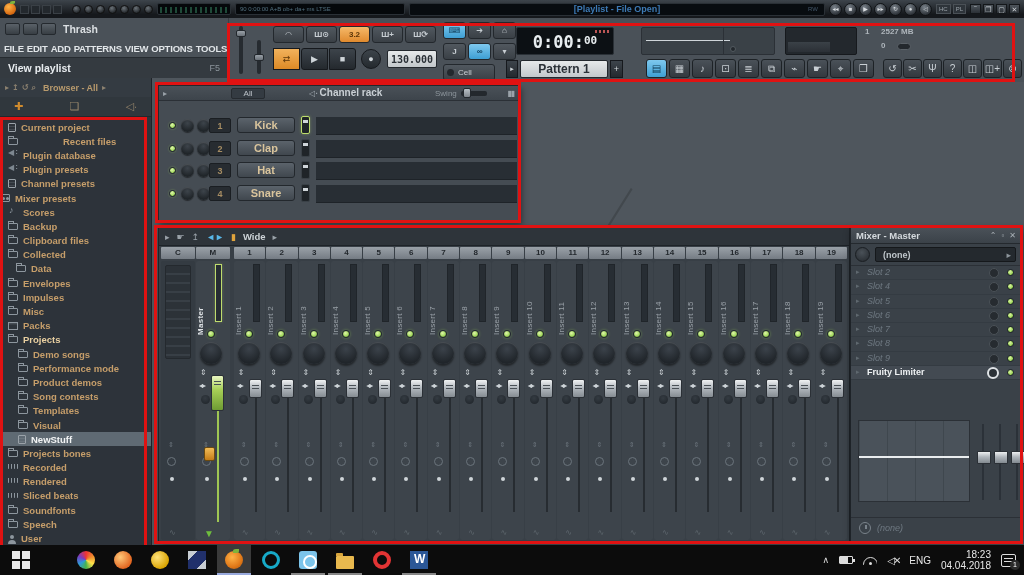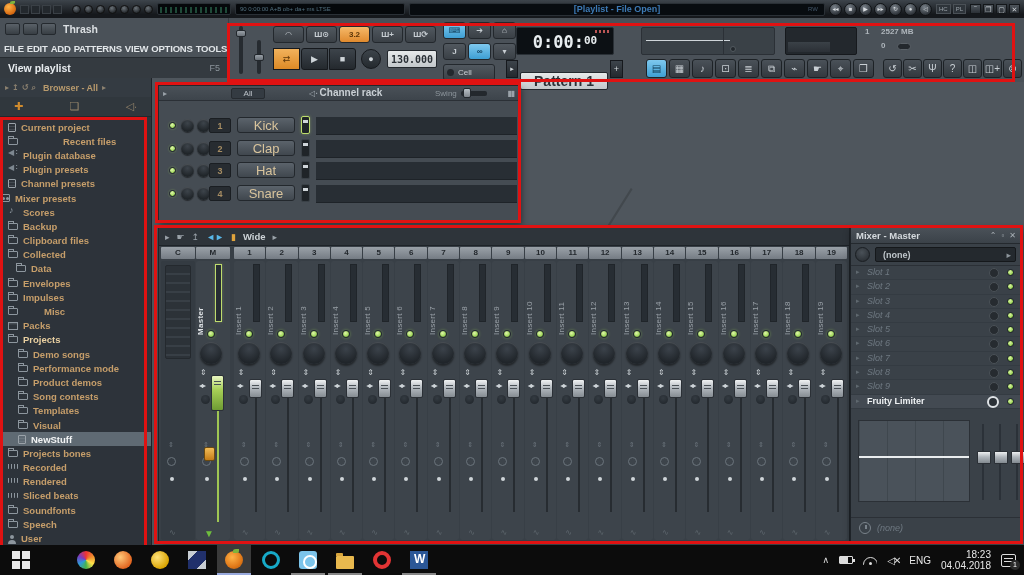--- a/index.html
+++ b/index.html
@@ -95,21 +95,21 @@
   #chrack-title::before{content:"◁∙ ";font-size:8px;color:#9aa2a9}
   #swing-label{position:absolute;left:276px;top:3px;color:#8d959c;font-size:8px}
   #swing-slider{position:absolute;left:302px;top:5px;width:26px;height:5px;background:#23282d;border-radius:2px}
   #swing-slider .h{position:absolute;left:2px;top:-3px;width:8px;height:10px;background:linear-gradient(#b9c0c6,#7f868d);border:1px solid #23282d;border-radius:2px}
   #chrack-grid-ico{position:absolute;right:5px;top:3px;color:#9aa2a9;font-size:8px;letter-spacing:-1px}
   #ch-rows{position:absolute;left:0;top:28px;right:0}
   .ch-row{position:relative;height:22.5px}
   .ch-led{position:absolute;left:10px;top:8px;width:7px;height:7px;border-radius:50%;background:radial-gradient(circle at 40% 35%,#e2f7ad,#a6dc62 60%,#53712b);box-shadow:0 0 2px #a6dc6288;border:1px solid #20262b}
   .ch-knob{position:absolute;top:5px;width:13px;height:13px;border-radius:50%;background:radial-gradient(circle at 50% 32%,#3d444b,#1f2428 72%);box-shadow:inset 0 1px 1px #ffffff22,0 1px 1px #0007}
   .ch-num{position:absolute;left:50px;top:4px;width:22px;height:15px;background:#272c31;border:1px solid #1a1e22;border-radius:2px;color:#a68d63;font-size:9px;font-weight:bold;text-align:center;line-height:14px}
-  .ch-name{position:absolute;left:78px;top:3px;width:58px;height:16px;background:linear-gradient(#5b636b,#40474e);border:1px solid #23282d;border-radius:3px;color:#d9c49c;font-size:13px;font-weight:normal;text-align:center;line-height:15px}
+  .ch-name{position:absolute;left:78px;top:3px;width:58px;height:16px;background:linear-gradient(#5b636b,#40474e);border:1px solid #23282d;border-radius:3px;color:#d9c49c;font-size:11px;font-weight:bold;text-align:center;line-height:15px}
   .ch-fader{position:absolute;left:142px;top:2px;width:9px;height:18px;background:#1f2428;border:1px solid #3a4147;border-radius:2px}
   .ch-fader::after{content:"";position:absolute;left:1px;top:3px;width:5px;height:3px;background:#cfd5d9}
   .ch-fader.sel{border-color:#bcdc6c;box-shadow:0 0 3px #bcdc6c66}
   .ch-steps{position:absolute;left:157px;top:2px;width:201px;height:19px;background:#282e34;border-top:1px solid #454c53;border-bottom:1px solid #1e2328}
 
   
   #mixer{position:absolute;left:158px;top:227px;width:692px;height:315px;background:#383f46;border:1px solid #1e2328;box-shadow:2px 3px 8px #0007}
   #mix-toolbar{height:18px;background:#2e343a;border-bottom:1px solid #1e2328;display:flex;align-items:center;gap:7px;padding:0 6px}
   #mix-toolbar .mi{font-size:9px;color:#9aa2a9}
   #mix-toolbar .blue{color:#58b7e8}
@@ -308,21 +308,21 @@
         <span class="sbtn on-blue" style="left: 239px; top: 25px; width: 23px;">∞</span>
         <span class="sbtn" style="left: 264px; top: 25px; width: 23px;">▾</span>
       </div>
     <span class="sbtn" style="left:214px;top:46px;width:52px;font-weight:normal;text-align:left;padding-left:14px">Cell</span>
     <span style="position:absolute;left:218px;top:51px;width:7px;height:7px;border-radius:50%;background:#23282d"></span>
     <div id="time-display" style="left:287px;top:9px;width:98px;height:28px;font-size:17px;line-height:26px">
       <span>0:00:</span><span class="frac">00</span>
       <span class="marks"></span>
     </div>
     <span class="tbtn" style="left:277px;top:42px;width:12px;height:18px;font-size:7px;line-height:16px">▸</span>
-    <span class="disp" style="left:291px;top:54px;width:88px;height:18px;font-size:14px;line-height:17px">Pattern 1</span>
+    <span class="disp" style="left:291px;top:42px;width:88px;height:18px;font-size:12px;line-height:17px">Pattern 1</span>
     <span class="tbtn" style="left:381px;top:42px;width:13px;height:18px;font-size:9px;line-height:16px">+</span>
     <div id="scope" style="left:412px;top:9px;width:134px;height:28px">
         <span class="dot"></span>
       </div>
     <div id="cpu-box" style="left:556px;top:9px;width:72px;height:28px"></div>
     <span class="cpu-txt" style="left:636px;top:9px">1</span>
     <span class="cpu-txt" style="left:652px;top:9px">2527 MB</span>
     <span class="cpu-txt" style="left:652px;top:23px">0</span>
     <span style="position:absolute;left:668px;top:25px;width:14px;height:7px;border-radius:4px;background:#23282d;border:1px solid #5a6167"></span>
     <div id="panel-icons">
@@ -405,21 +405,21 @@
           <span>Data</span>
         </div>
         <div class="b-item" style="padding-left: 8px;">
           <span class="ico ico-folder"></span>
           <span>Envelopes</span>
         </div>
         <div class="b-item" style="padding-left: 8px;">
           <span class="ico ico-folder"></span>
           <span>Impulses</span>
         </div>
-        <div class="b-item" style="padding-left: 8px; gap: 21px;">
+        <div class="b-item" style="padding-left: 8px;">
           <span class="ico ico-folder"></span>
           <span>Misc</span>
         </div>
         <div class="b-item" style="padding-left: 8px;">
           <span class="ico ico-pack"></span>
           <span>Packs</span>
         </div>
         <div class="b-item boldrow" style="padding-left: 8px;">
           <span class="ico ico-folder"></span>
           <span>Projects</span>
@@ -888,33 +888,21 @@
       <span class="wb">▫</span>
       <span class="wb">✕</span>
     </div>
     <div id="mpanel-dd">
       <span class="spk"></span>
       <span class="box">(none)</span>
     </div>
     <div id="slot-list">
         <div class="slot-row">
           <span class="arr">▸</span>
-          <span class="lbl">Slot 1</span>
-          <span class="sknob"></span>
-          <span class="sled"></span>
-        </div>
-        <div class="slot-row">
-          <span class="arr">▸</span>
           <span class="lbl">Slot 2</span>
-          <span class="sknob"></span>
-          <span class="sled"></span>
-        </div>
-        <div class="slot-row">
-          <span class="arr">▸</span>
-          <span class="lbl">Slot 3</span>
           <span class="sknob"></span>
           <span class="sled"></span>
         </div>
         <div class="slot-row">
           <span class="arr">▸</span>
           <span class="lbl">Slot 4</span>
           <span class="sknob"></span>
           <span class="sled"></span>
         </div>
         <div class="slot-row">

